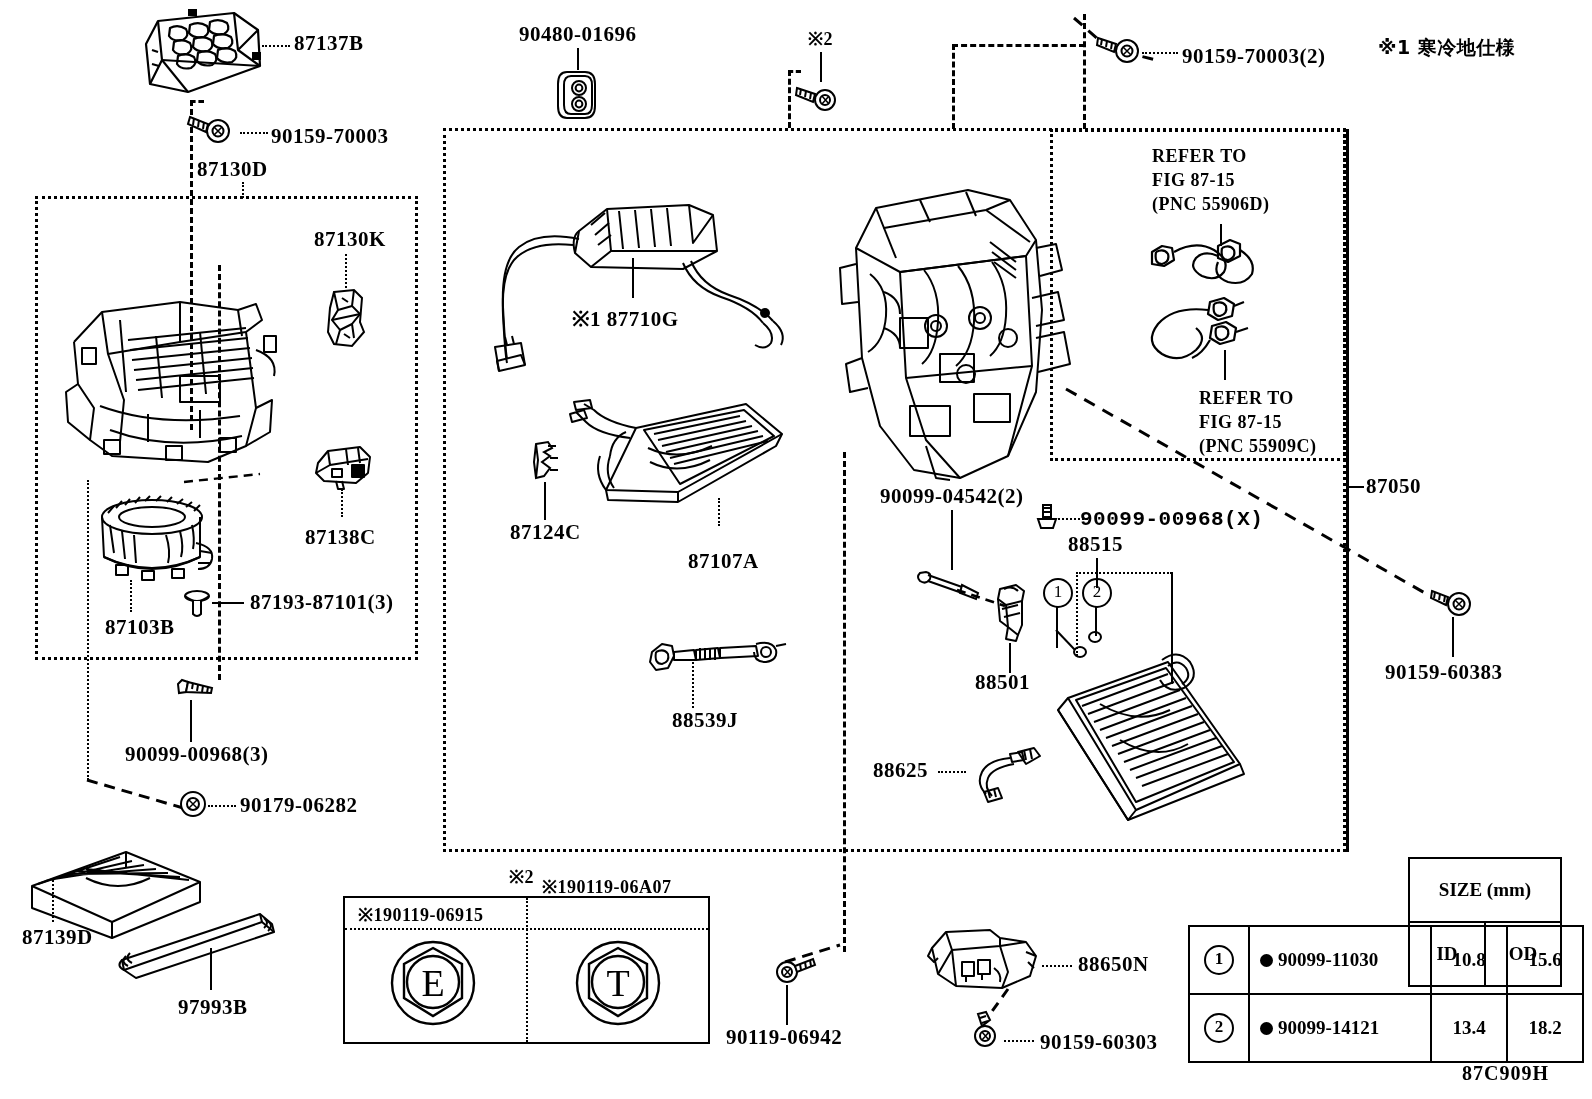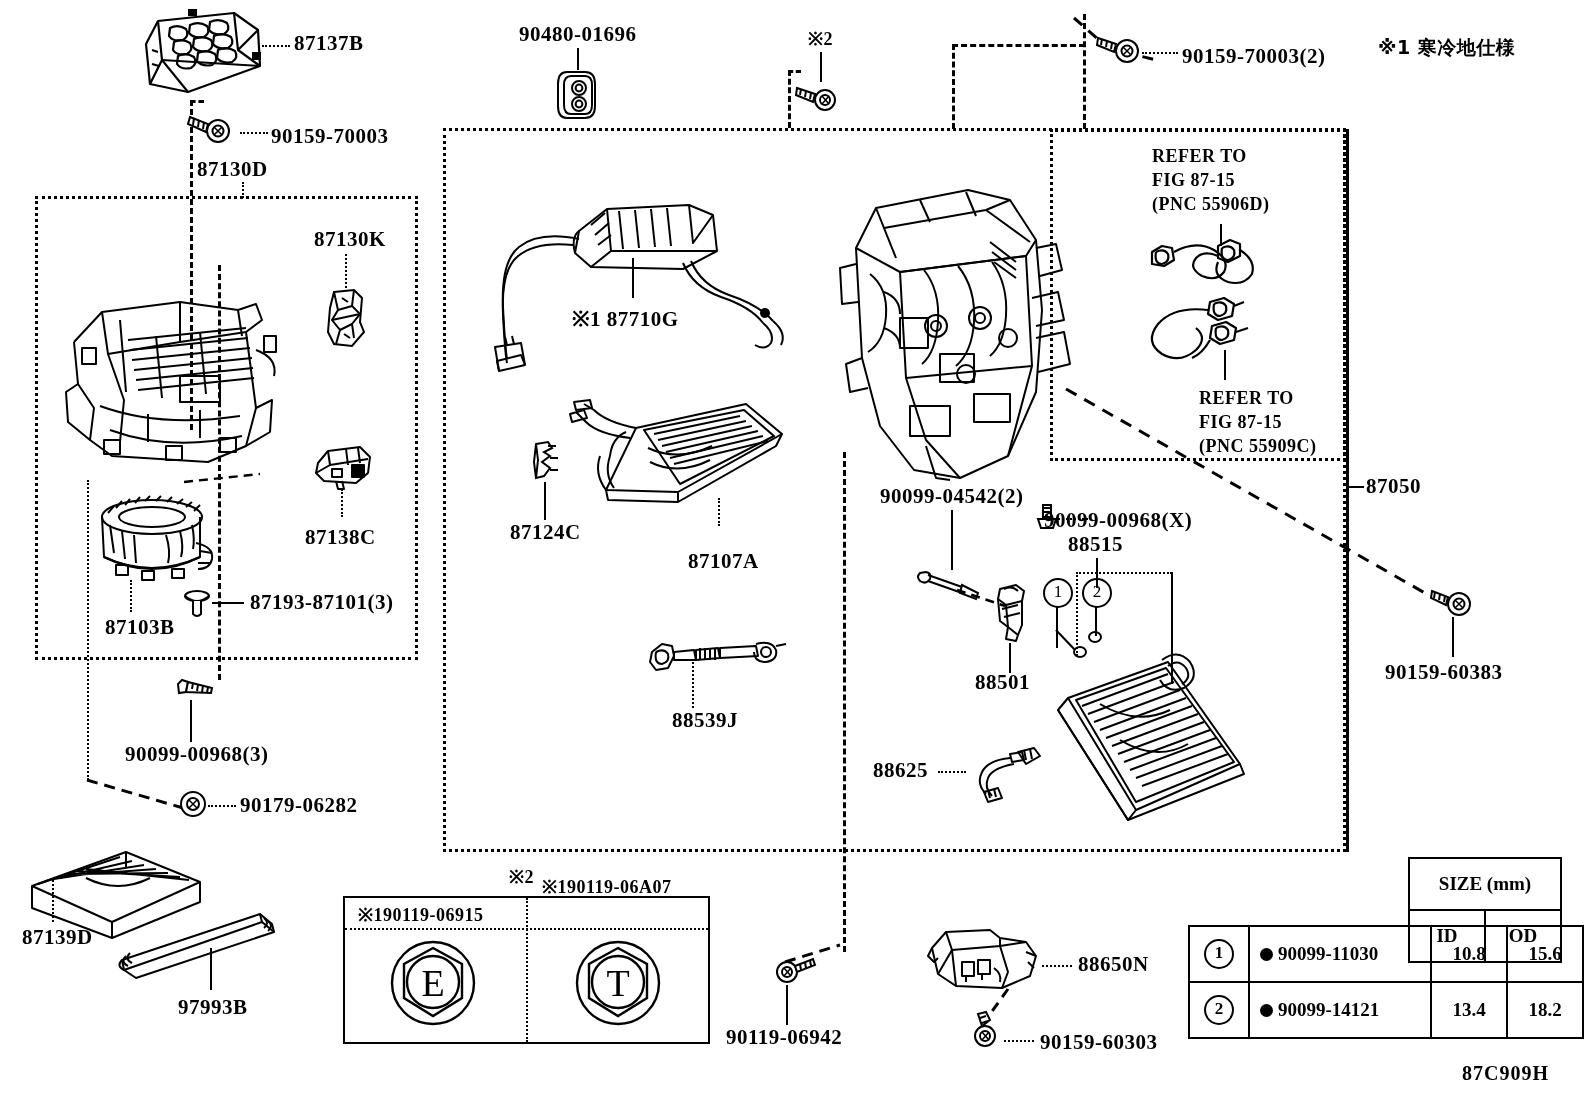--- a/index.html
+++ b/index.html
@@ -25,21 +25,21 @@
   .ld.dash-v{width:0;border-left:3px dashed #000;background:none;}
   .ld.dash-h{height:0;border-top:3px dashed #000;background:none;}
 
   svg.art{position:absolute;overflow:visible;}
   svg.art *{vector-effect:non-scaling-stroke;}
 
   
   table.grid{position:absolute;border-collapse:collapse;
              font-family:"Liberation Serif",serif;font-weight:bold;}
   table.grid td,table.grid th{border:2px solid #000;text-align:center;
-             font-weight:bold;font-size:19px;padding:8px 6px;}
+             font-weight:bold;font-size:19px;padding:14px 6px;}
 
   .circnum{display:inline-block;width:26px;height:26px;line-height:24px;
       border:2px solid #000;border-radius:50%;text-align:center;font-size:17px;}
   .dotmark{display:inline-block;width:13px;height:13px;border-radius:50%;
       background:#000;vertical-align:-1px;margin-right:5px;}
 
   .legend{position:absolute;font-weight:bold;font-size:20px;line-height:1.15;}
   .legend .jp{font-family:"DejaVu Sans",sans-serif;}
 
   .figcode{position:absolute;font-weight:bold;font-size:20px;letter-spacing:1px;}
@@ -475,21 +475,21 @@
   <div class="lbl" style="left:975px;top:670px;">88501</div>
 
   <svg class="art" style="left:1036px;top:503px;width:24px;height:30px;" viewBox="0 0 24 30">
     <g stroke="#000" stroke-width="2" fill="#fff">
       <path d="M7,2 L15,2 L15,14 L7,14 Z"></path>
       <path d="M7,5 h8 M7,9 h8"></path>
       <path d="M2,16 L20,16 L17,25 L5,25 Z"></path>
     </g>
   </svg>
   <div class="ld dot-h" style="left:1058px;top:518px;width:30px;"></div>
-  <div class="lbl" style="left:1044px;top:508px;">90099-00968(X)</div>
+  <div class="lbl" style="left:1080px;top:508px;font-family:Liberation Mono, monospace;">90099-00968(X)</div>
 
   <div class="lbl" style="left:1068px;top:532px;">88515</div>
   <div class="ld v" style="left:1096px;top:558px;height:30px;"></div>
   <div class="ld dot-h" style="left:1076px;top:572px;width:96px;"></div>
   <div class="ld dot-v" style="left:1076px;top:572px;height:84px;"></div>
   <div class="ld v" style="left:1171px;top:572px;height:112px;"></div>
 
   <div style="position:absolute;left:1043px;top:578px;">
     <span class="circnum">1</span>
   </div>

